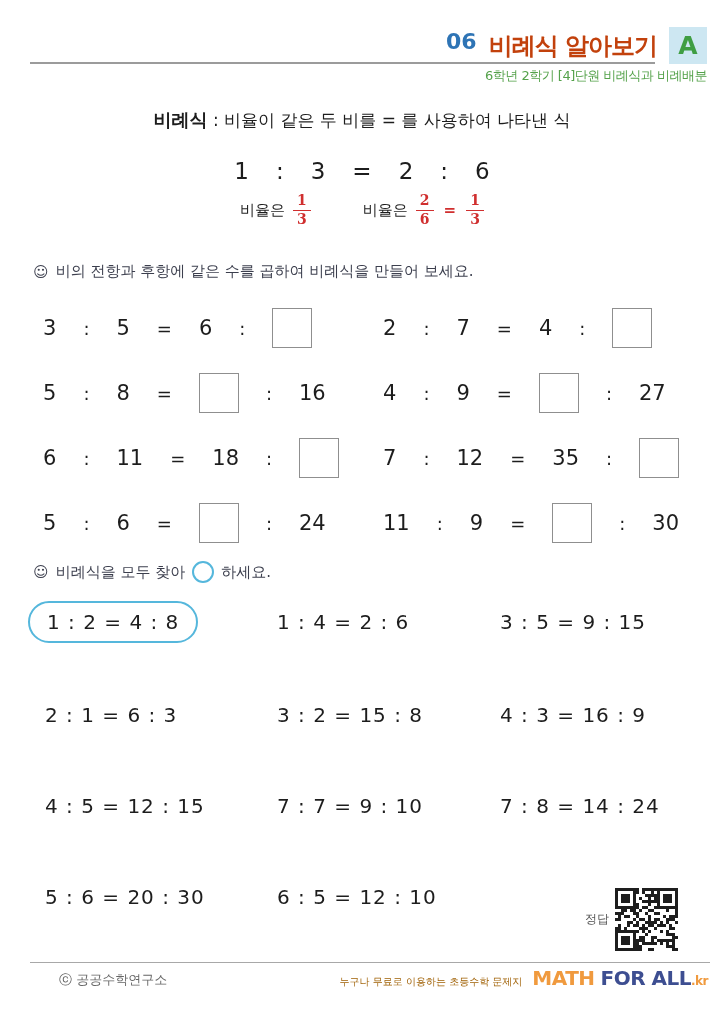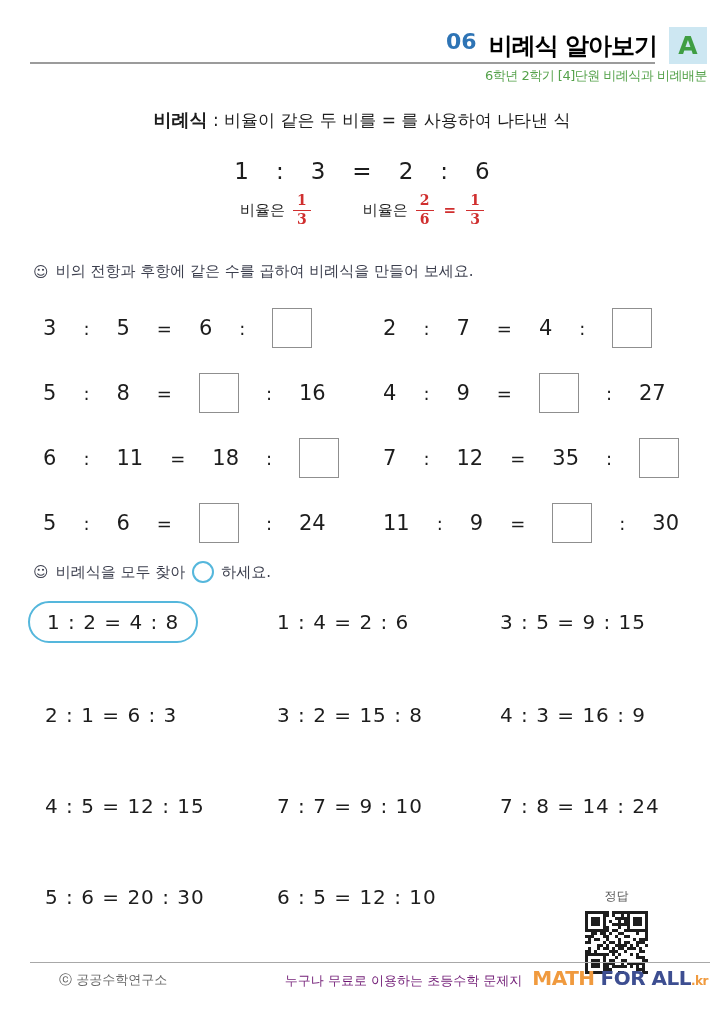--- a/index.html
+++ b/index.html
@@ -7,21 +7,21 @@
   body {
     width:724px; height:1024px; position:relative;
     font-family:"DejaVu Sans","Liberation Sans",sans-serif;
     color:#222;
   }
   .page { position:absolute; inset:0; background:#fff; overflow:hidden; }
 
   
   .header-group { position:absolute; top:27px; right:17px; display:flex; align-items:center; gap:12px; }
   .lesson-num { color:#2e74b5; font-size:22px; font-weight:bold; transform:translateY(-4px); }
-  .lesson-title { color:#000000; font-size:24px; font-weight:bold; letter-spacing:-1px; }
+  .lesson-title { color:#c2410c; font-size:24px; font-weight:bold; letter-spacing:-1px; }
   .level-badge {
     width:38px; height:37px; background:#cde7f2; color:#3f9e43;
     font-size:25px; font-weight:bold; display:flex; align-items:center; justify-content:center;
   }
   .header-rule { position:absolute; top:62px; left:30px; width:625px; border-top:2px solid #9b9b9b; }
   .header-subtitle { position:absolute; top:67px; right:17px; color:#55a24b; font-size:13px; letter-spacing:-0.5px; }
 
   
   .definition { position:absolute; top:108px; left:0; width:100%; text-align:center; font-size:17px; color:#1d1d1d; }
   .definition .term { font-weight:bold; font-size:18px; }
@@ -46,30 +46,30 @@
   .prob .sym { font-size:18px; color:#1d1d1d; }
   .answer-box { width:40px; height:40px; border:1px solid #8f8f8f; background:#fff; display:inline-block; }
 
   .section2 { position:absolute; top:561px; left:33px; right:20px; }
   .circle-icon { width:22px; height:22px; border:2px solid #55b7dc; border-radius:50%; display:inline-block; }
   .eq-grid { margin-top:18px; margin-left:12px; display:grid; grid-template-columns:232px 223px auto; row-gap:53px; align-items:center; }
   .eqitem { font-size:20px; letter-spacing:1px; color:#1d1d1d; width:max-content; padding:7px 0; }
   .eqitem.circled { border:2px solid #55b7dc; border-radius:24px; padding:7px 17px; margin-left:-17px; }
 
   
-  .answer-area { position:absolute; top:888px; left:585px; display:flex; align-items:flex-end; gap:6px;flex-direction:column; }
+  .answer-area { position:absolute; top:888px; left:585px; display:flex; align-items:flex-end; gap:6px; }
   .answer-label { font-size:12px; color:#555; align-self:center; }
   .qr { width:63px; height:63px; }
   .qr svg { display:block; }
 
   
   .footer-rule { position:absolute; top:962px; left:30px; right:14px; border-top:1.5px solid #a8a8a8; }
   .footer-left { position:absolute; top:971px; left:33px; font-size:13px; color:#666;margin-left:26px; }
   .footer-right { position:absolute; top:966px; right:16px; display:flex; align-items:baseline; gap:10px; }
-  .tagline { font-size:13px; color:#701a75; }
+  .tagline { font-size:10px; color:#a16207; }
   .logo { display:flex; align-items:baseline; font-weight:800; letter-spacing:-0.5px; }
   .logo-math { color:#f09a3e; font-size:20px; }
   .logo-forall { color:#3d4e91; font-size:20px; margin-left:6px; }
   .logo-kr { color:#f09a3e; font-size:12px; font-weight:bold; }
 </style>
 </head>
 <body>
 
 <div class="page">
 

